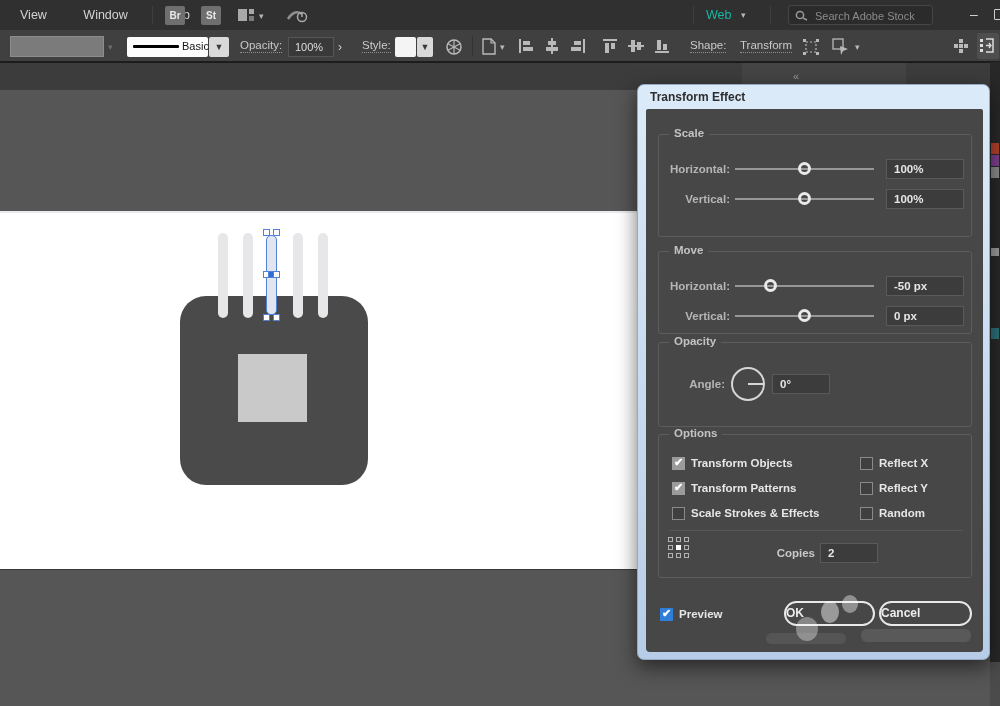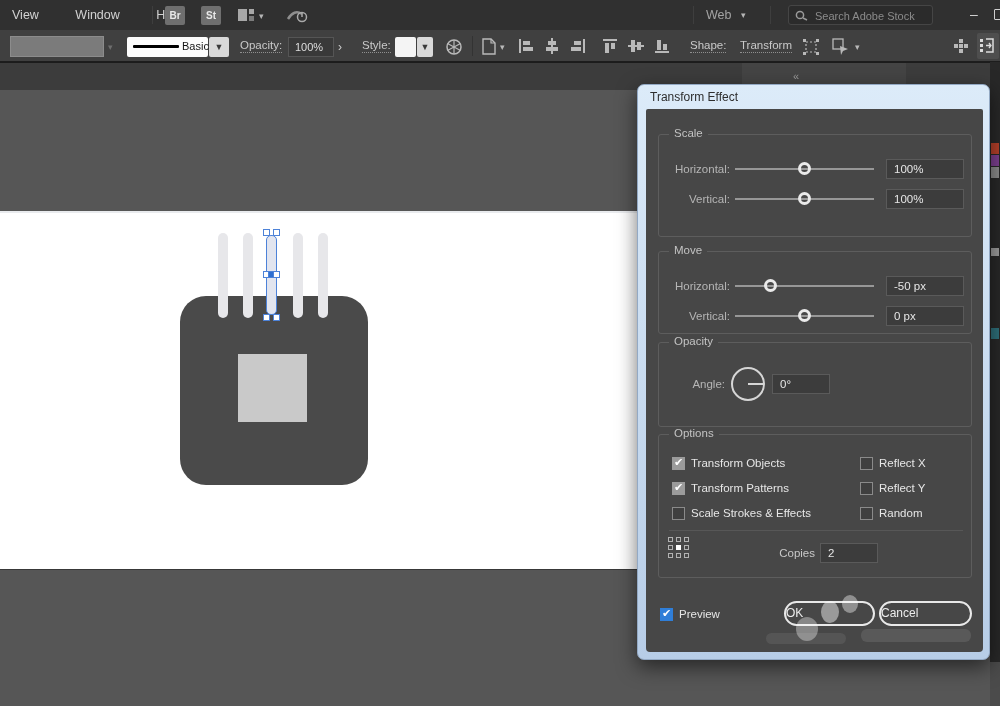--- a/index.html
+++ b/index.html
@@ -6,21 +6,21 @@
   html,body { width:1000px; height:706px; overflow:hidden; }
   body { font-family:"Liberation Sans", sans-serif; background:#565656; position:relative; }
   .abs { position:absolute; }
 
   
   #menubar { left:0; top:0; width:1000px; height:30px; background:#303030; z-index:5; }
   .menu-item { display:inline-block; line-height:30px; padding:0 16px; color:#d2d2d2; font-size:12.5px; cursor:default; }
   .badge { position:absolute; top:6px; width:20px; height:19px; background:#6f6f6f; border-radius:2px;
            color:#e9e9e9; font-size:10px; font-weight:bold; text-align:center; line-height:19px; }
   .mb-chev { color:#b5b5b5; font-size:9px; }
-  #ws-label { position:absolute; left:706px; top:0; line-height:30px; color:#a3a3a3; font-size:12.5px; }
+  #ws-label { position:absolute; left:706px; top:0; line-height:30px; color:#14b8a6; font-size:12.5px; }
   #ws-chev { position:absolute; left:741px; top:0; line-height:30px; }
   .mb-sep { position:absolute; top:6px; width:1px; height:18px; background:#3e3e3e; }
   #search-box { position:absolute; left:788px; top:5px; width:145px; height:20px; background:#2b2b2b;
                 border:1px solid #454545; border-radius:3px; color:#8b8b8b; font-size:11px; line-height:18px; }
   #search-box .ph { position:absolute; left:26px; top:1px; }
   #min-btn { position:absolute; left:962px; top:0; width:24px; height:30px; color:#cfcfcf; text-align:center; line-height:28px; font-size:14px; }
   #restore-btn { position:absolute; left:994px; top:9px; width:12px; height:11px; border:1.5px solid #cfcfcf; border-radius:1px; }
 
   
   #toolbar { left:0; top:30px; width:1000px; height:32px; background:#404040; border-bottom:1px solid #1d1d1d; z-index:5; }
@@ -54,21 +54,21 @@
   .handle.fill { background:#2f6fd0; }
 
   
   #dock { left:990px; top:62px; width:10px; height:600px; background:#282828; }
   .chip { position:absolute; left:1px; width:8px; height:11px; }
   #dock-bottom { left:990px; top:662px; width:10px; height:44px; background:#4b4b4b; }
 
   
   #dialog { left:637px; top:84px; width:353px; height:576px; border-radius:7px;
             background:linear-gradient(#dcebf9,#b7cde7); border:1px solid #93a9c4;
-            box-shadow:0 7px 20px rgba(0,0,0,.55); z-index:10; }
+            box-shadow:0 7px 20px rgba(0,0,0,.55); z-index:10;font-weight:bold; }
   #dlg-title { position:absolute; left:12px; top:0; height:24px; line-height:24px; color:#2e2e2e; font-size:12px; }
   #dlg-panel { position:absolute; left:8px; top:24px; width:337px; height:543px; background:#474747; border-radius:2px 2px 4px 4px; }
 
   .group { position:absolute; left:12px; width:314px; border:1px solid #5d5d5d; border-radius:3px; }
   .legend { position:absolute; top:-8px; left:10px; background:#474747; padding:0 5px; color:#c3c3c3; font-size:11.5px; }
   .row-label { position:absolute; color:#b5b5b5; font-size:11.5px; height:20px; line-height:20px; text-align:right; width:67px; left:4px; }
   .track { position:absolute; left:76px; width:139px; height:2px; background:#979797; }
   .thumb { position:absolute; top:-6px; width:13px; height:13px; border:3px solid #eaeaea; border-radius:50%; background:transparent; }
   .val-box { position:absolute; left:227px; width:78px; height:20px; background:#3c3c3c; border:1px solid #5a5a5a;
              color:#e6e6e6; font-size:11.5px; line-height:18px; padding-left:7px; }
@@ -97,21 +97,21 @@
   .dlg-btn { position:absolute; top:492px; height:25px; border:2px solid #e9e9e9; border-radius:13px;
              color:#ececec; font-size:12px; text-align:left; line-height:21px; background:transparent; }
   #ok-btn { left:138px; width:91px; }
   #cancel-btn { left:233px; width:93px; }
   .wm { position:absolute; background:#fff; border-radius:50%; pointer-events:none; }
 </style>
 </head>
 <body>
 
 <div id="menubar" class="abs">
-  <span class="menu-item" style="padding-left:12px">View</span>
+  <span class="menu-item" style="padding-left:20px">View</span>
   <span class="menu-item">Window</span>
   <span class="menu-item">Help</span>
 
   <span class="mb-sep" style="left:152px"></span>
   <span class="badge" style="left:165px">Br</span>
   <span class="badge" style="left:201px">St</span>
 
   <svg class="abs" style="left:237px;top:8px" width="18" height="14">
     <rect x="1" y="1" width="9" height="12" fill="#a8a8a8"></rect>
     <rect x="12" y="1" width="5" height="5" fill="#a8a8a8"></rect>

